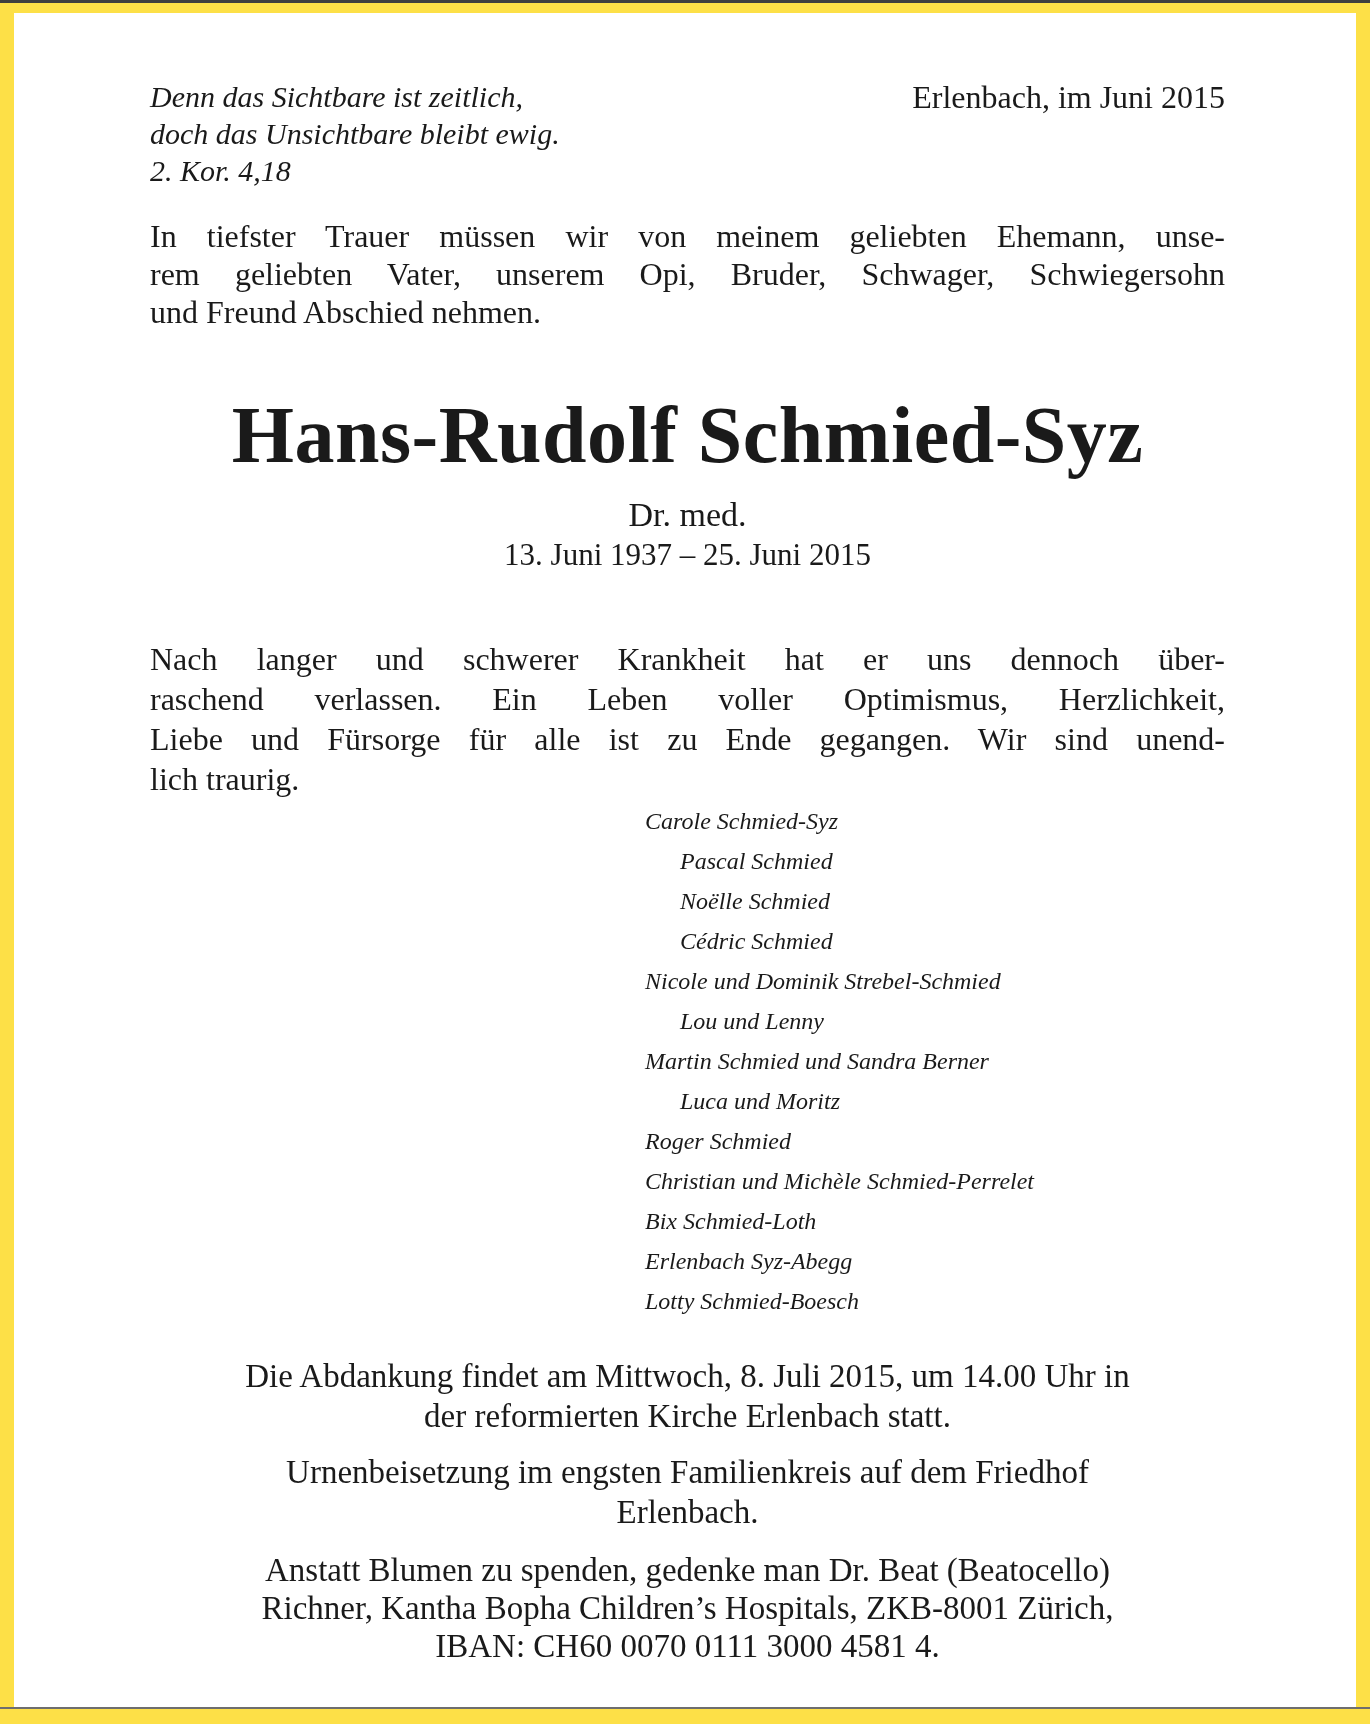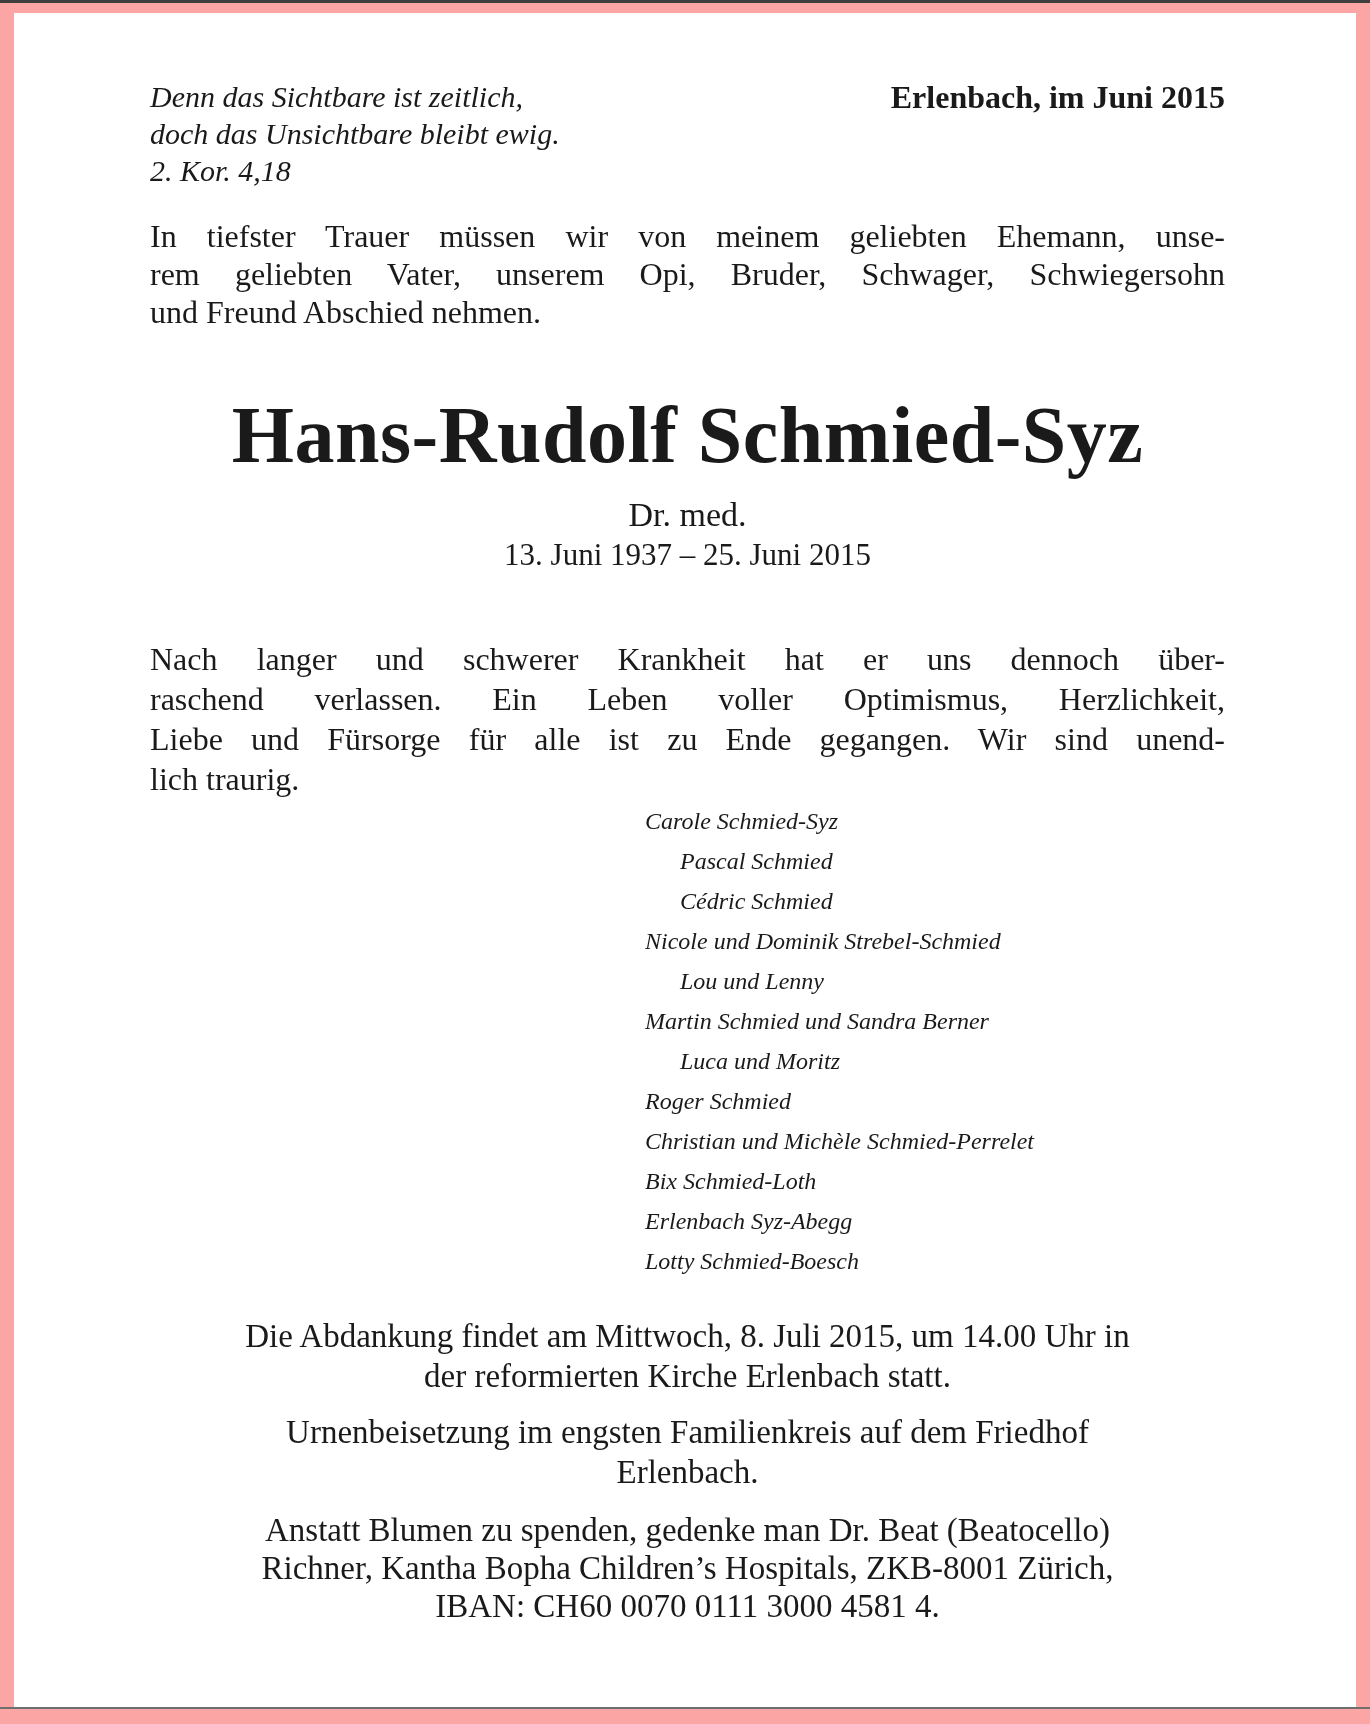--- a/index.html
+++ b/index.html
@@ -4,21 +4,21 @@
 <style>
   html, body {
     margin: 0;
     padding: 0;
     background: #8b8889;
   }
   .viewport {
     position: relative;
     width: 1370px;
     height: 1724px;
-    background: #fca5a5;
+    background: #fde047;
     overflow: hidden;
     font-family: "Liberation Serif", "DejaVu Serif", serif;
     color: #1a1a1a;
   }
   .top-edge-line {
     position: absolute;
     top: 0; left: 0;
     width: 100%; height: 3px;
     background: #3f3f3f;
     z-index: 3;
@@ -54,21 +54,20 @@
     line-height: 37px;
   }
   .scripture .attr-line {
     text-align: left;
     font-family: Liberation Serif, serif;
   }
   .dateline {
     font-size: 32px;
     line-height: 37px;
     margin-top: 1px;
-    font-weight: bold;
   }
   
   .intro {
     margin-top: 28px;
     font-size: 32px;
     line-height: 38px;
   }
   .just {
     text-align: justify;
     text-align-last: justify;
@@ -161,20 +160,21 @@
     <div class="obituary">
       <div class="just">Nach langer und schwerer Krankheit hat er uns dennoch über-</div>
       <div class="just">raschend verlassen. Ein Leben voller Optimismus, Herzlichkeit,</div>
       <div class="just">Liebe und Fürsorge für alle ist zu Ende gegangen. Wir sind unend-</div>
       <div>lich traurig.</div>
     </div>
 
     <div class="mourners">
       <div class="mourner-line">Carole Schmied-Syz</div>
       <div class="mourner-line indent-1">Pascal Schmied</div>
+      <div class="mourner-line indent-1">Noëlle Schmied</div>
       <div class="mourner-line indent-1">Cédric Schmied</div>
       <div class="mourner-line">Nicole und Dominik Strebel-Schmied</div>
       <div class="mourner-line indent-1">Lou und Lenny</div>
       <div class="mourner-line">Martin Schmied und Sandra Berner</div>
       <div class="mourner-line indent-1">Luca und Moritz</div>
       <div class="mourner-line">Roger Schmied</div>
       <div class="mourner-line">Christian und Michèle Schmied-Perrelet</div>
       <div class="mourner-line">Bix Schmied-Loth</div>
       <div class="mourner-line">Erlenbach Syz-Abegg</div>
       <div class="mourner-line">Lotty Schmied-Boesch</div>

